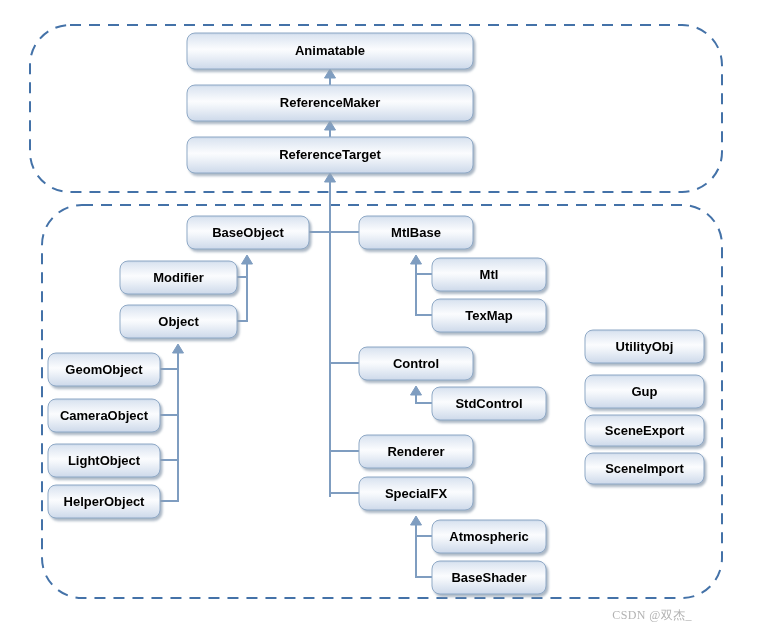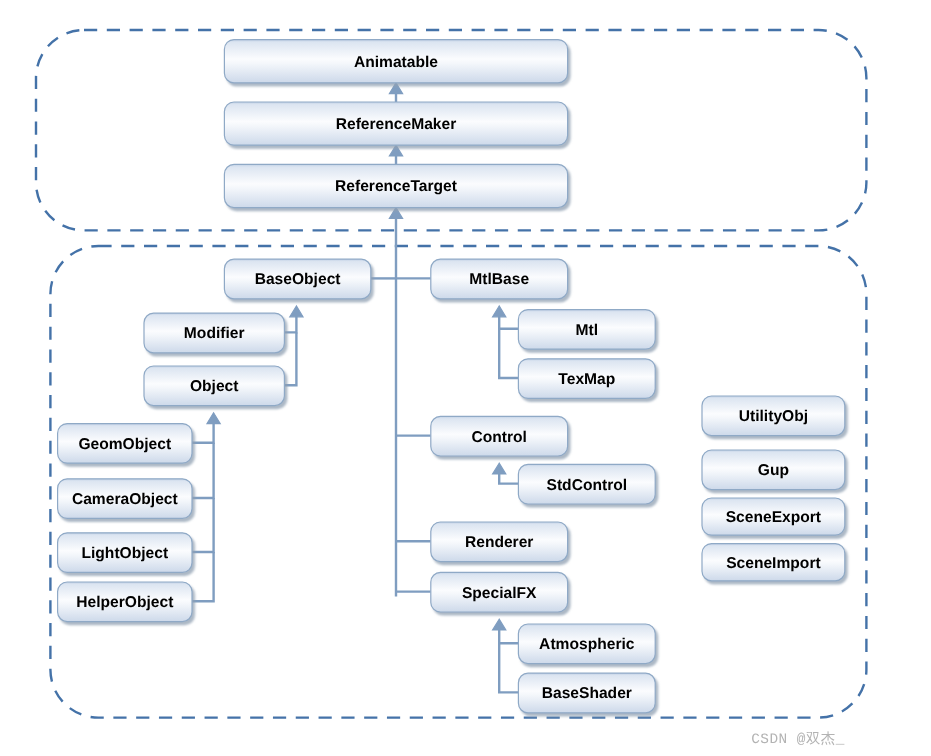--- a/index.html
+++ b/index.html
@@ -25,23 +25,23 @@
     font-family: "Liberation Sans", sans-serif;
     font-weight: bold;
     font-size: 13px;
     fill: #000000;
     text-anchor: middle;
     dominant-baseline: middle;
     pointer-events: none;
   }
   .watermark {
     position: absolute;
-    right: 8px;
+    right: 20px;
     bottom: 6px;
-    font-family: Liberation Mono, monospace;
+    font-family: Liberation Serif, serif;
     font-size: 12px;
     color: #b3b3b3;
     letter-spacing: 0.4px;
     white-space: nowrap;
     text-align: right;
   }
 </style>
 </head>
 <body>
 

